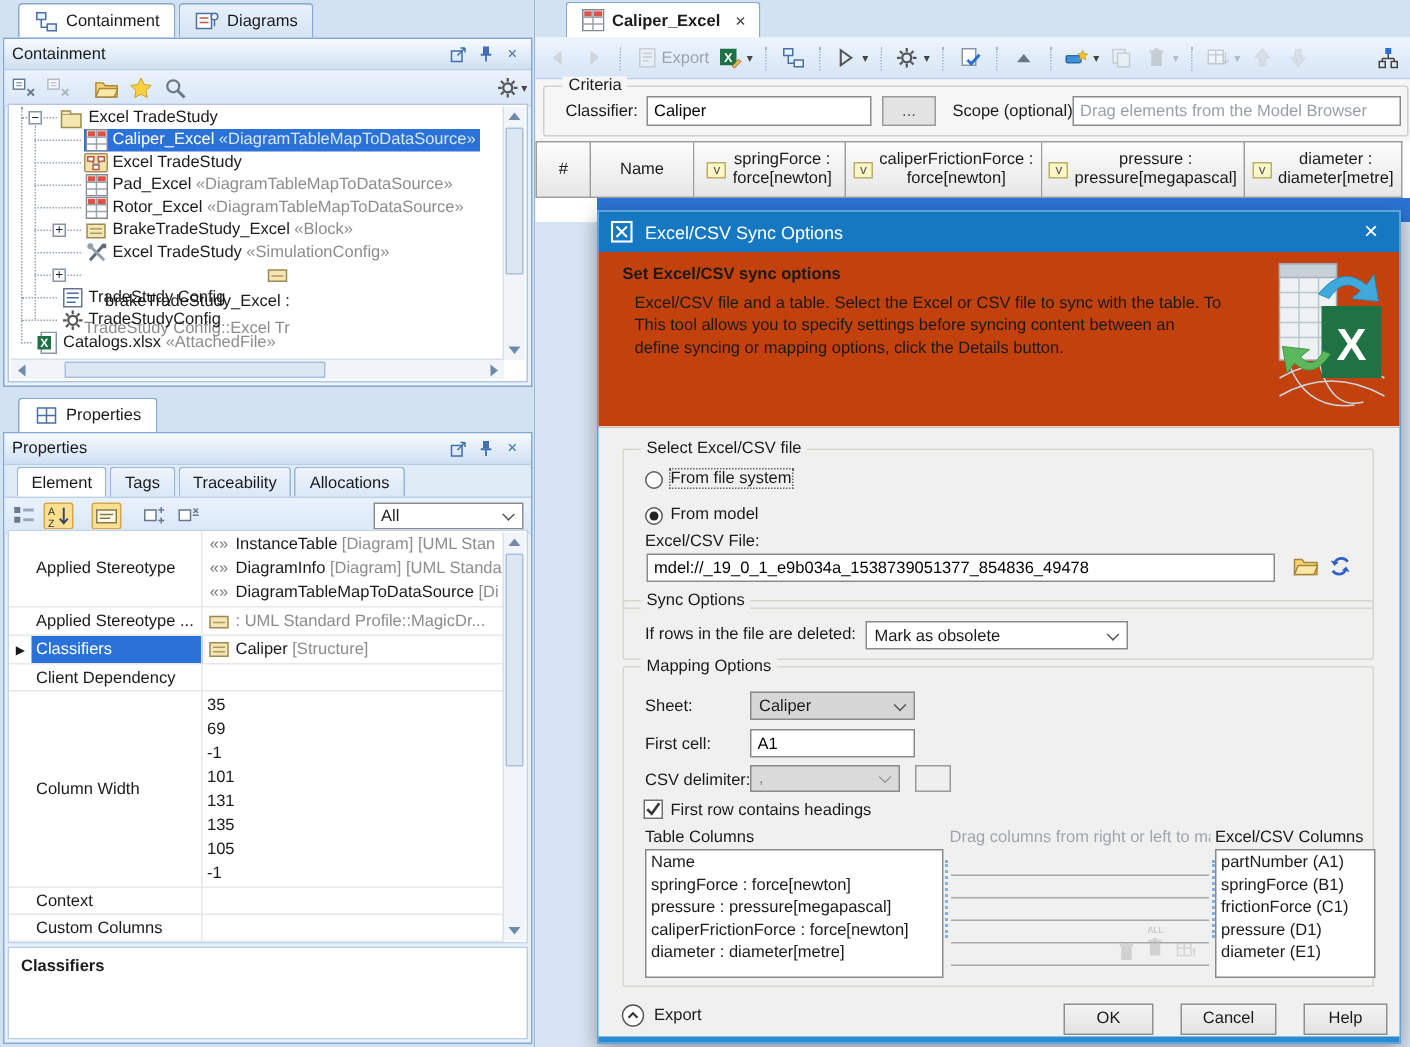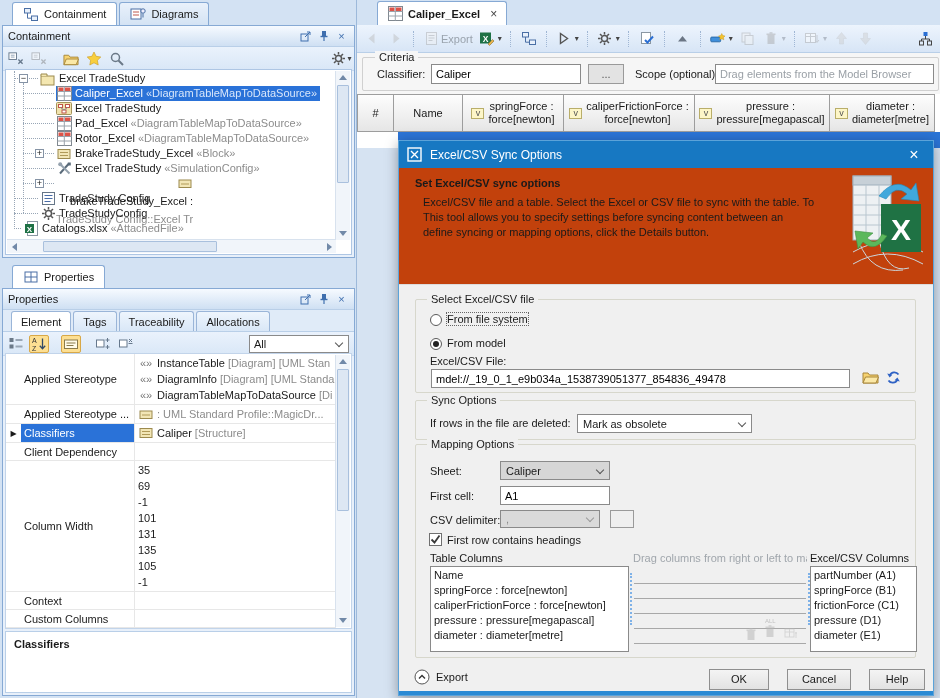--- a/index.html
+++ b/index.html
@@ -856,21 +856,21 @@
               <line x1="30" y1="15" x2="30" y2="70"></line>
             </g>
             <path d="M30 26 Q46 6 62 20 L67 13 L70 31 L52 29 L58 24 Q47 14 37 29 Z" fill="#41a8dc" stroke="#2188b8" stroke-width="0.6"></path>
             <rect x="32" y="34" width="40" height="48" fill="#1f7244"></rect>
             <text x="52" y="70" font-size="30" fill="#fff" font-weight="bold" text-anchor="middle" font-family="Liberation Sans,sans-serif">X</text>
             <path d="M38 66 Q26 84 14 72 L9 79 L6 61 L24 63 L18 68 Q27 77 33 64 Z" fill="#5cb85c" stroke="#3f9142" stroke-width="0.6"></path>
           </svg>
         </div>
     </div>
 
-    <div class="grp" style="top:158px;height:94px">
+    <div class="grp" style="top:158px;height:107px">
       <span class="glegend">Select Excel/CSV file</span>
       <span class="radio" style="left:14px;top:14px"></span>
       <span class="rlabel focus" style="left:31px;top:13px">From file system</span>
       <span class="radio checked" style="left:14px;top:38px"></span>
       <span class="rlabel" style="left:31px;top:37px">From model</span>
       <span class="flabel" style="left:14px;top:55px">Excel/CSV File:</span>
       <input class="tinput" style="left: 15px; top: 69px; width: 419px; height: 19px;" value="mdel://_19_0_1_e9b034a_1538739051377_854836_49478">
       <span class="iconbtn" style="left:446px;top:70px" id="icFolderBtn">
           <svg width="17" height="14" viewBox="0 0 17 14" xmlns="http://www.w3.org/2000/svg">
             <path d="M1 3 h5 l1.5 2 h8.5 v8 H1 Z" fill="#f7d370" stroke="#a8863a"></path>
@@ -918,22 +918,22 @@
         </span>
       <span class="flabel" style="left:31px;top:89px">First row contains headings</span>
 
       <span class="flabel" style="left:14px;top:107px">Table Columns</span>
       <span class="draghint" style="left:217px;top:107px;width:174px">Drag columns from right or left to map</span>
       <span class="flabel" style="left:394px;top:107px">Excel/CSV Columns</span>
 
       <div class="listbox" style="left:14px;top:121px;width:199px;height:86px" id="tcolList">
           <div class="litem">Name</div>
           <div class="litem">springForce : force[newton]</div>
+          <div class="litem">pressure : pressure[megapascal]</div>
           <div class="litem">caliperFrictionForce : force[newton]</div>
-          <div class="litem">pressure : pressure[megapascal]</div>
           <div class="litem">diameter : diameter[metre]</div>
         </div>
       <div class="slots" style="left:218px;top:124px;width:172px" id="slots">
           <div class="slot"></div>
           <div class="slot"></div>
           <div class="slot"></div>
           <div class="slot"></div>
           <div class="slot"></div>
         </div>
       <div class="dotedge" style="left:214px;top:128px;height:52px"></div>

